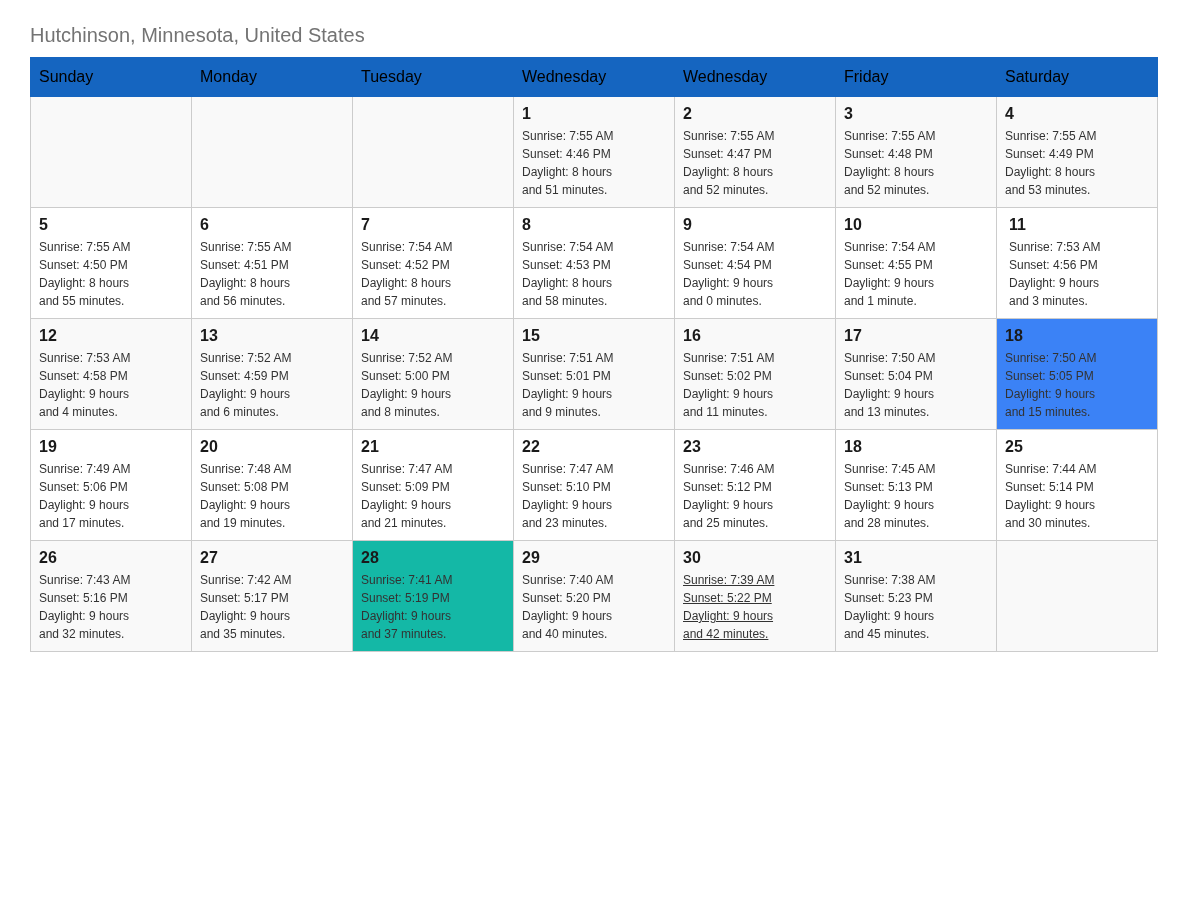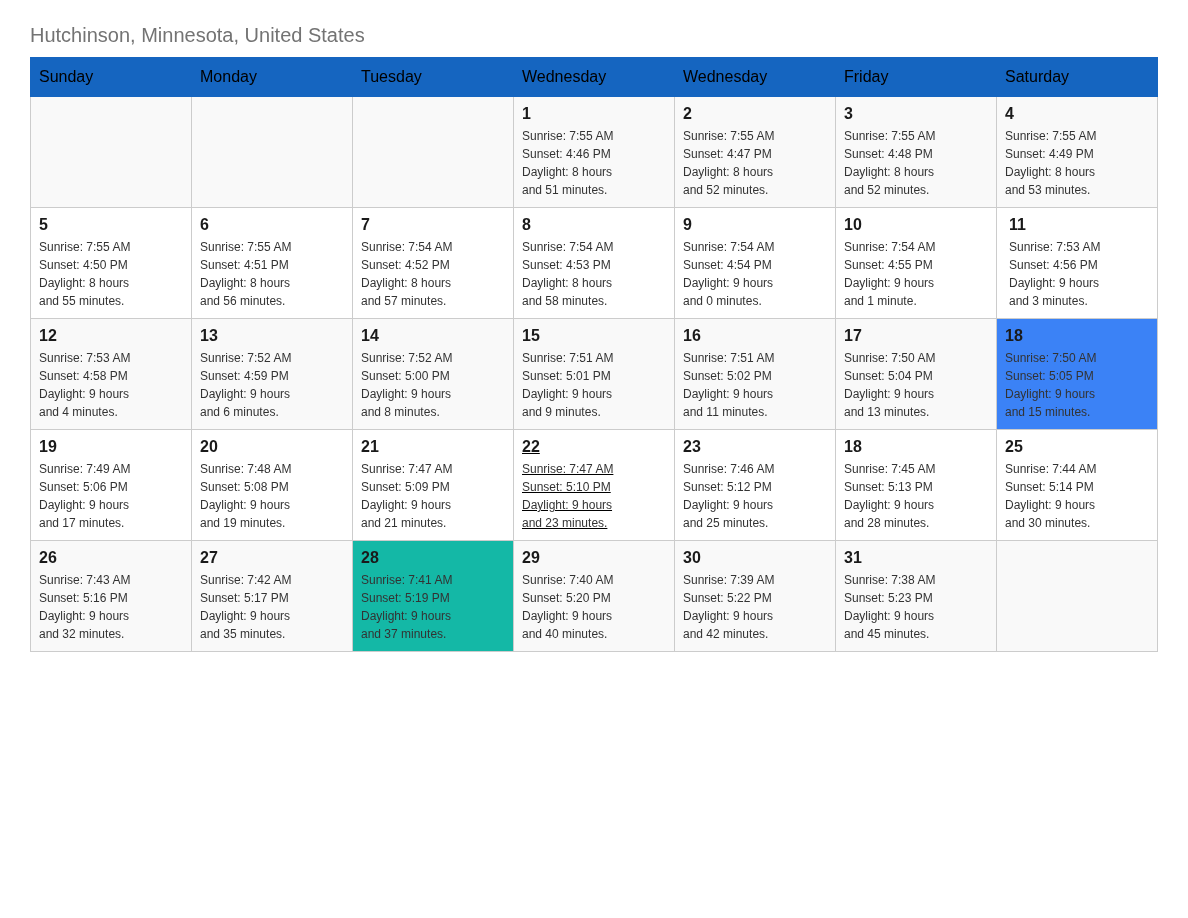--- a/index.html
+++ b/index.html
@@ -261,21 +261,21 @@
 Daylight: 9 hours
 and 19 minutes.</div>
         </td>
         <td style="background-color: rgb(255, 255, 255);">
           <div class="day-number">21</div>
           <div class="day-info" style="white-space: pre-line;">Sunrise: 7:47 AM
 Sunset: 5:09 PM
 Daylight: 9 hours
 and 21 minutes.</div>
         </td>
-        <td style="background-color: rgb(255, 255, 255); text-decoration: underline;">
+        <td style="background-color: rgb(255, 255, 255);">
           <div class="day-number">22</div>
           <div class="day-info" style="white-space: pre-line;">Sunrise: 7:47 AM
 Sunset: 5:10 PM
 Daylight: 9 hours
 and 23 minutes.</div>
         </td>
         <td style="background-color: rgb(255, 255, 255);">
           <div class="day-number">23</div>
           <div class="day-info" style="white-space: pre-line;">Sunrise: 7:46 AM
 Sunset: 5:12 PM
@@ -321,21 +321,21 @@
         </td>
         <td style="background-color: rgb(249, 249, 249);">
           <div class="day-number">29</div>
           <div class="day-info" style="white-space: pre-line;">Sunrise: 7:40 AM
 Sunset: 5:20 PM
 Daylight: 9 hours
 and 40 minutes.</div>
         </td>
         <td style="background-color: rgb(249, 249, 249);">
           <div class="day-number">30</div>
-          <div class="day-info" style="white-space: pre-line;">Sunrise: 7:39 AM
+          <div class="day-info" style="white-space: pre-line; text-decoration: underline;">Sunrise: 7:39 AM
 Sunset: 5:22 PM
 Daylight: 9 hours
 and 42 minutes.</div>
         </td>
         <td style="background-color: rgb(249, 249, 249);">
           <div class="day-number">31</div>
           <div class="day-info" style="white-space: pre-line;">Sunrise: 7:38 AM
 Sunset: 5:23 PM
 Daylight: 9 hours
 and 45 minutes.</div>

